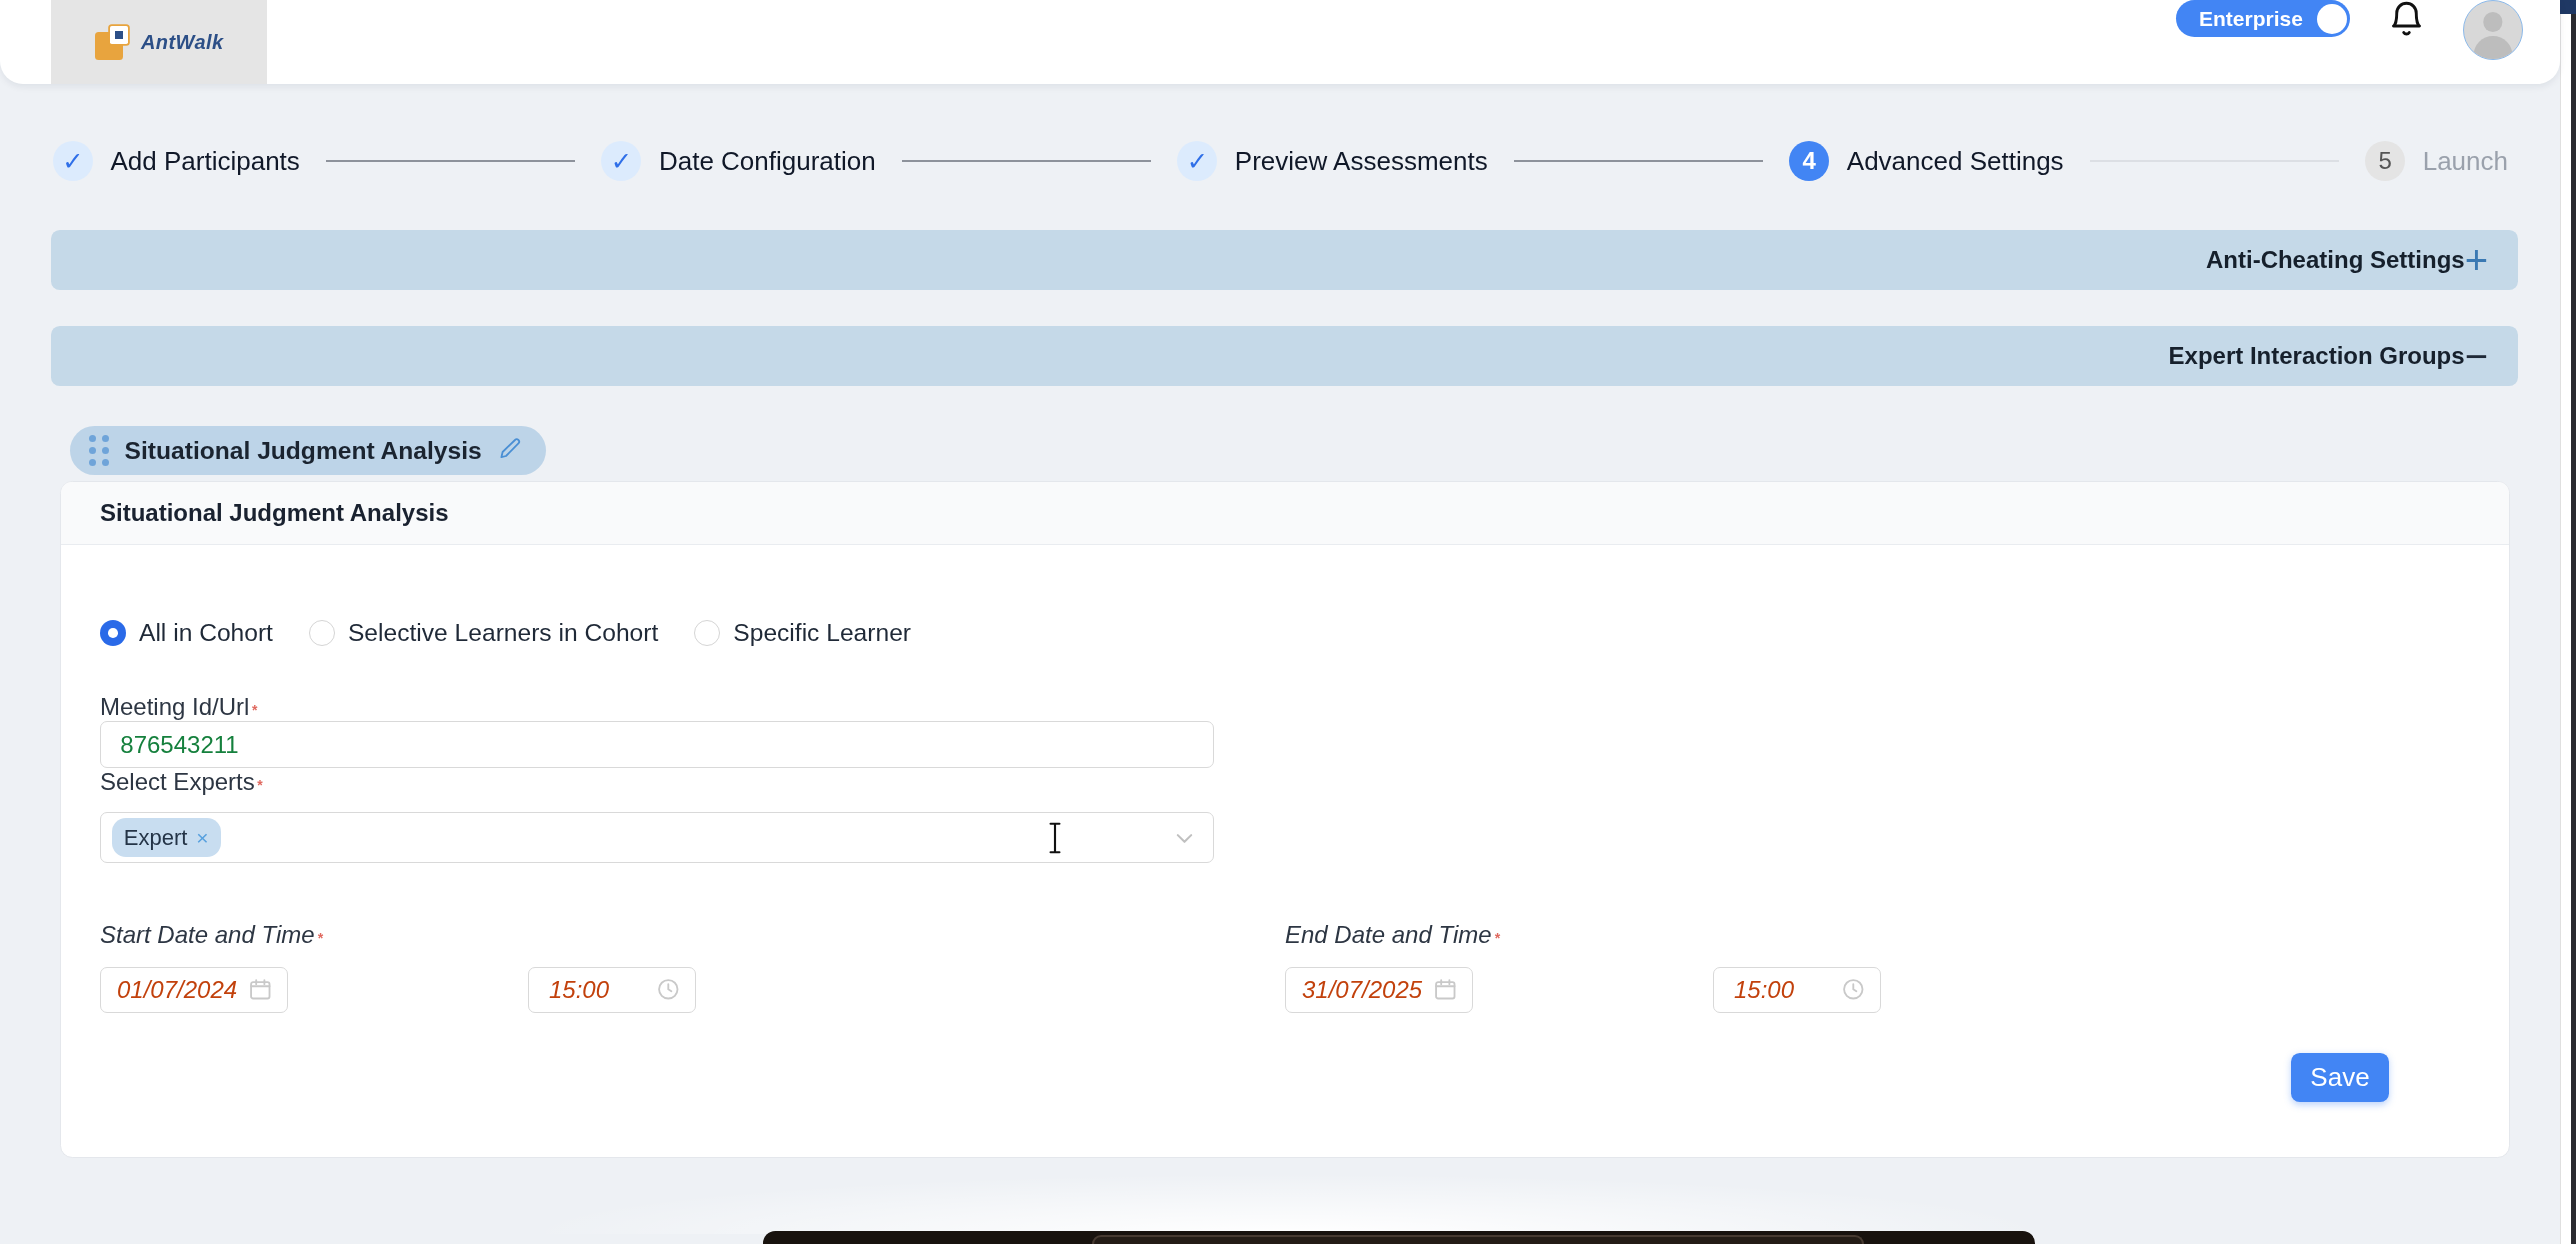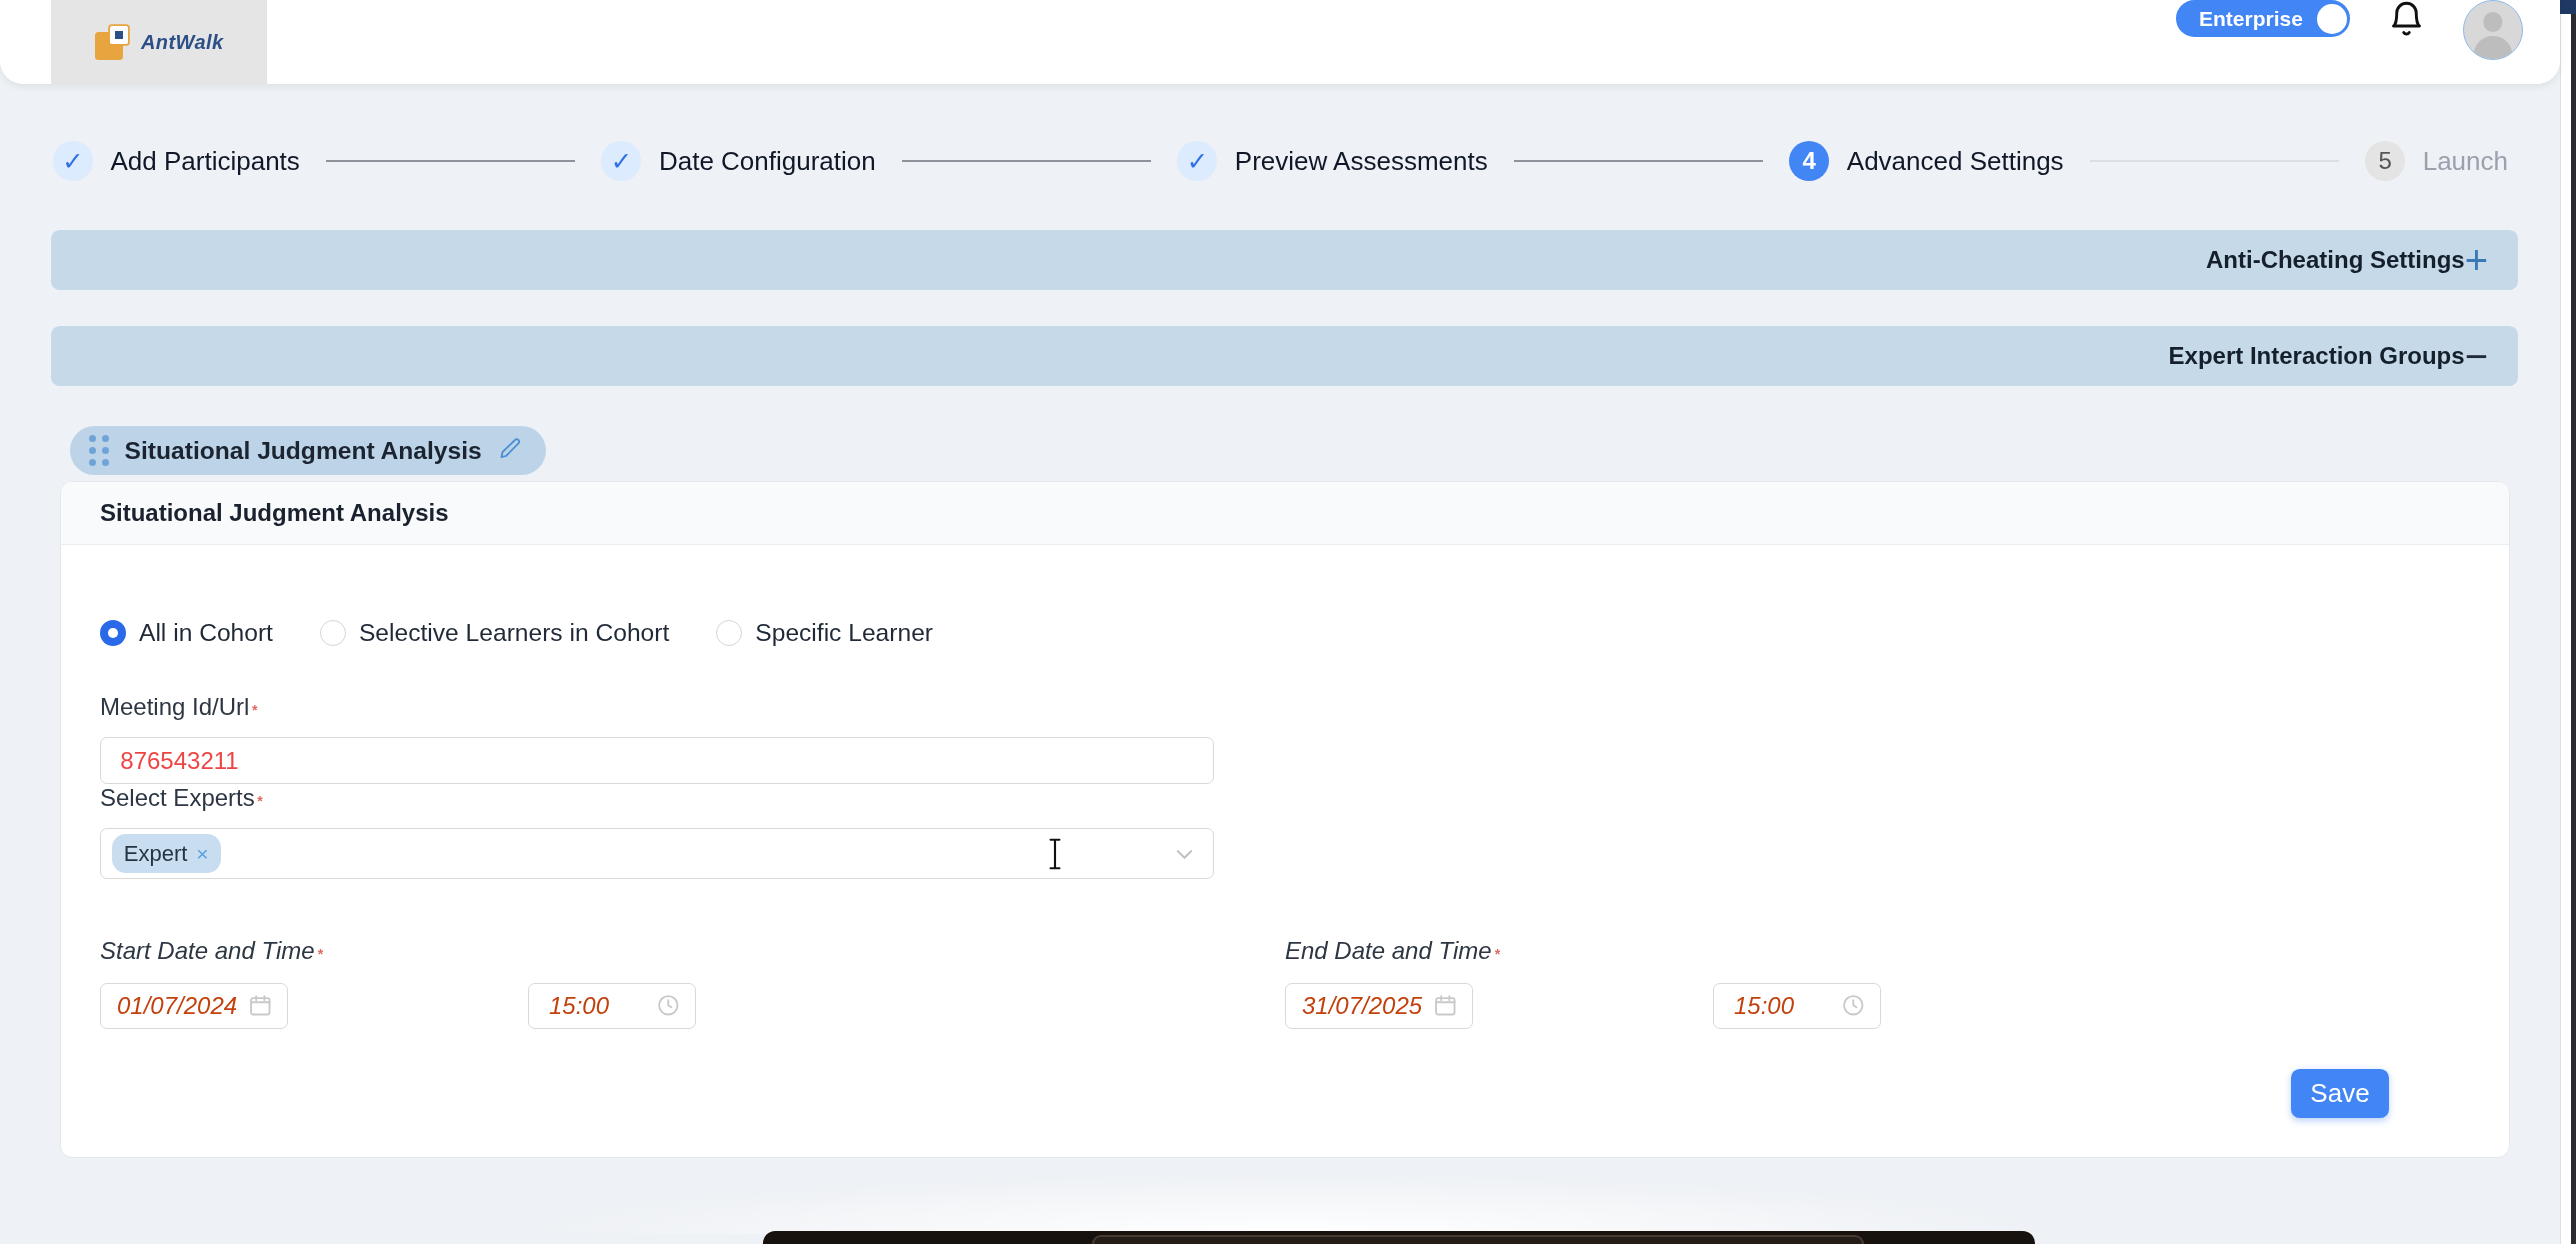--- a/index.html
+++ b/index.html
@@ -66,33 +66,33 @@
     position:absolute;left:60px;top:481px;width:2450px;height:677px;background:#ffffff;
     border:1.8px solid #e4e7ec;border-radius:12.3px;
   }
   .card-header{
     height:63px;background:#f9fafb;border-bottom:1.8px solid #e9ecf0;border-radius:10.5px 10.5px 0 0;
     display:flex;align-items:center;padding:0 39px;
   }
   .card-title{font-size:24px;font-weight:700;color:#1a2230;}
   .card-body{padding:74px 39px 0 39px;}
   
-  .radio-row{display:flex;align-items:flex-end;gap:47px;}
+  .radio-row{display:flex;align-items:flex-end;gap:36px;}
   .radio-opt{display:flex;align-items:center;}
   .radio{width:26px;height:26px;border-radius:50%;position:relative;flex:none;}
   .radio.on{background:#2a6ae8;}
   .radio.on::after{content:"";position:absolute;left:50%;top:50%;width:9.7px;height:9.7px;margin:-4.8px 0 0 -4.8px;border-radius:50%;background:#fff;}
   .radio.off{background:#fff;border:1.8px solid #d5d5d5;}
   .radio-label{font-size:24.6px;color:#1f2937;font-weight:500;margin-left:13px;white-space:nowrap;}
   
   .field-label{font-size:24px;color:#2d3643;font-weight:500;}
   .req{color:#e0695f;margin-left:2.6px;font-weight:600;}
   .text-input{
-    margin-top:16px;width:1114px;height:47px;border:1.8px solid #d9d9d9;border-radius:7px;
-    display:flex;align-items:center;padding:0 19.3px;font-size:24px;color:#ef4444;background:#fff;
+    width:1114px;height:47px;border:1.8px solid #d9d9d9;border-radius:7px;
+    display:flex;align-items:center;padding:0 19.3px;font-size:24px;color:#15803d;background:#fff;
   }
   .sec-meeting{margin-top:46px;}
   .sec-experts{}
   .select-box{
     position:relative;margin-top:16px;width:1114px;height:51px;border:1.8px solid #d9d9d9;border-radius:7px;
     display:flex;align-items:center;padding:0 53px 0 10.5px;background:#fff;
   }
   .tag{
     display:inline-flex;align-items:center;background:#c8ddf0;border-radius:14px;
     padding:6.1px 12.3px;font-size:22px;color:#243447;font-weight:500;

